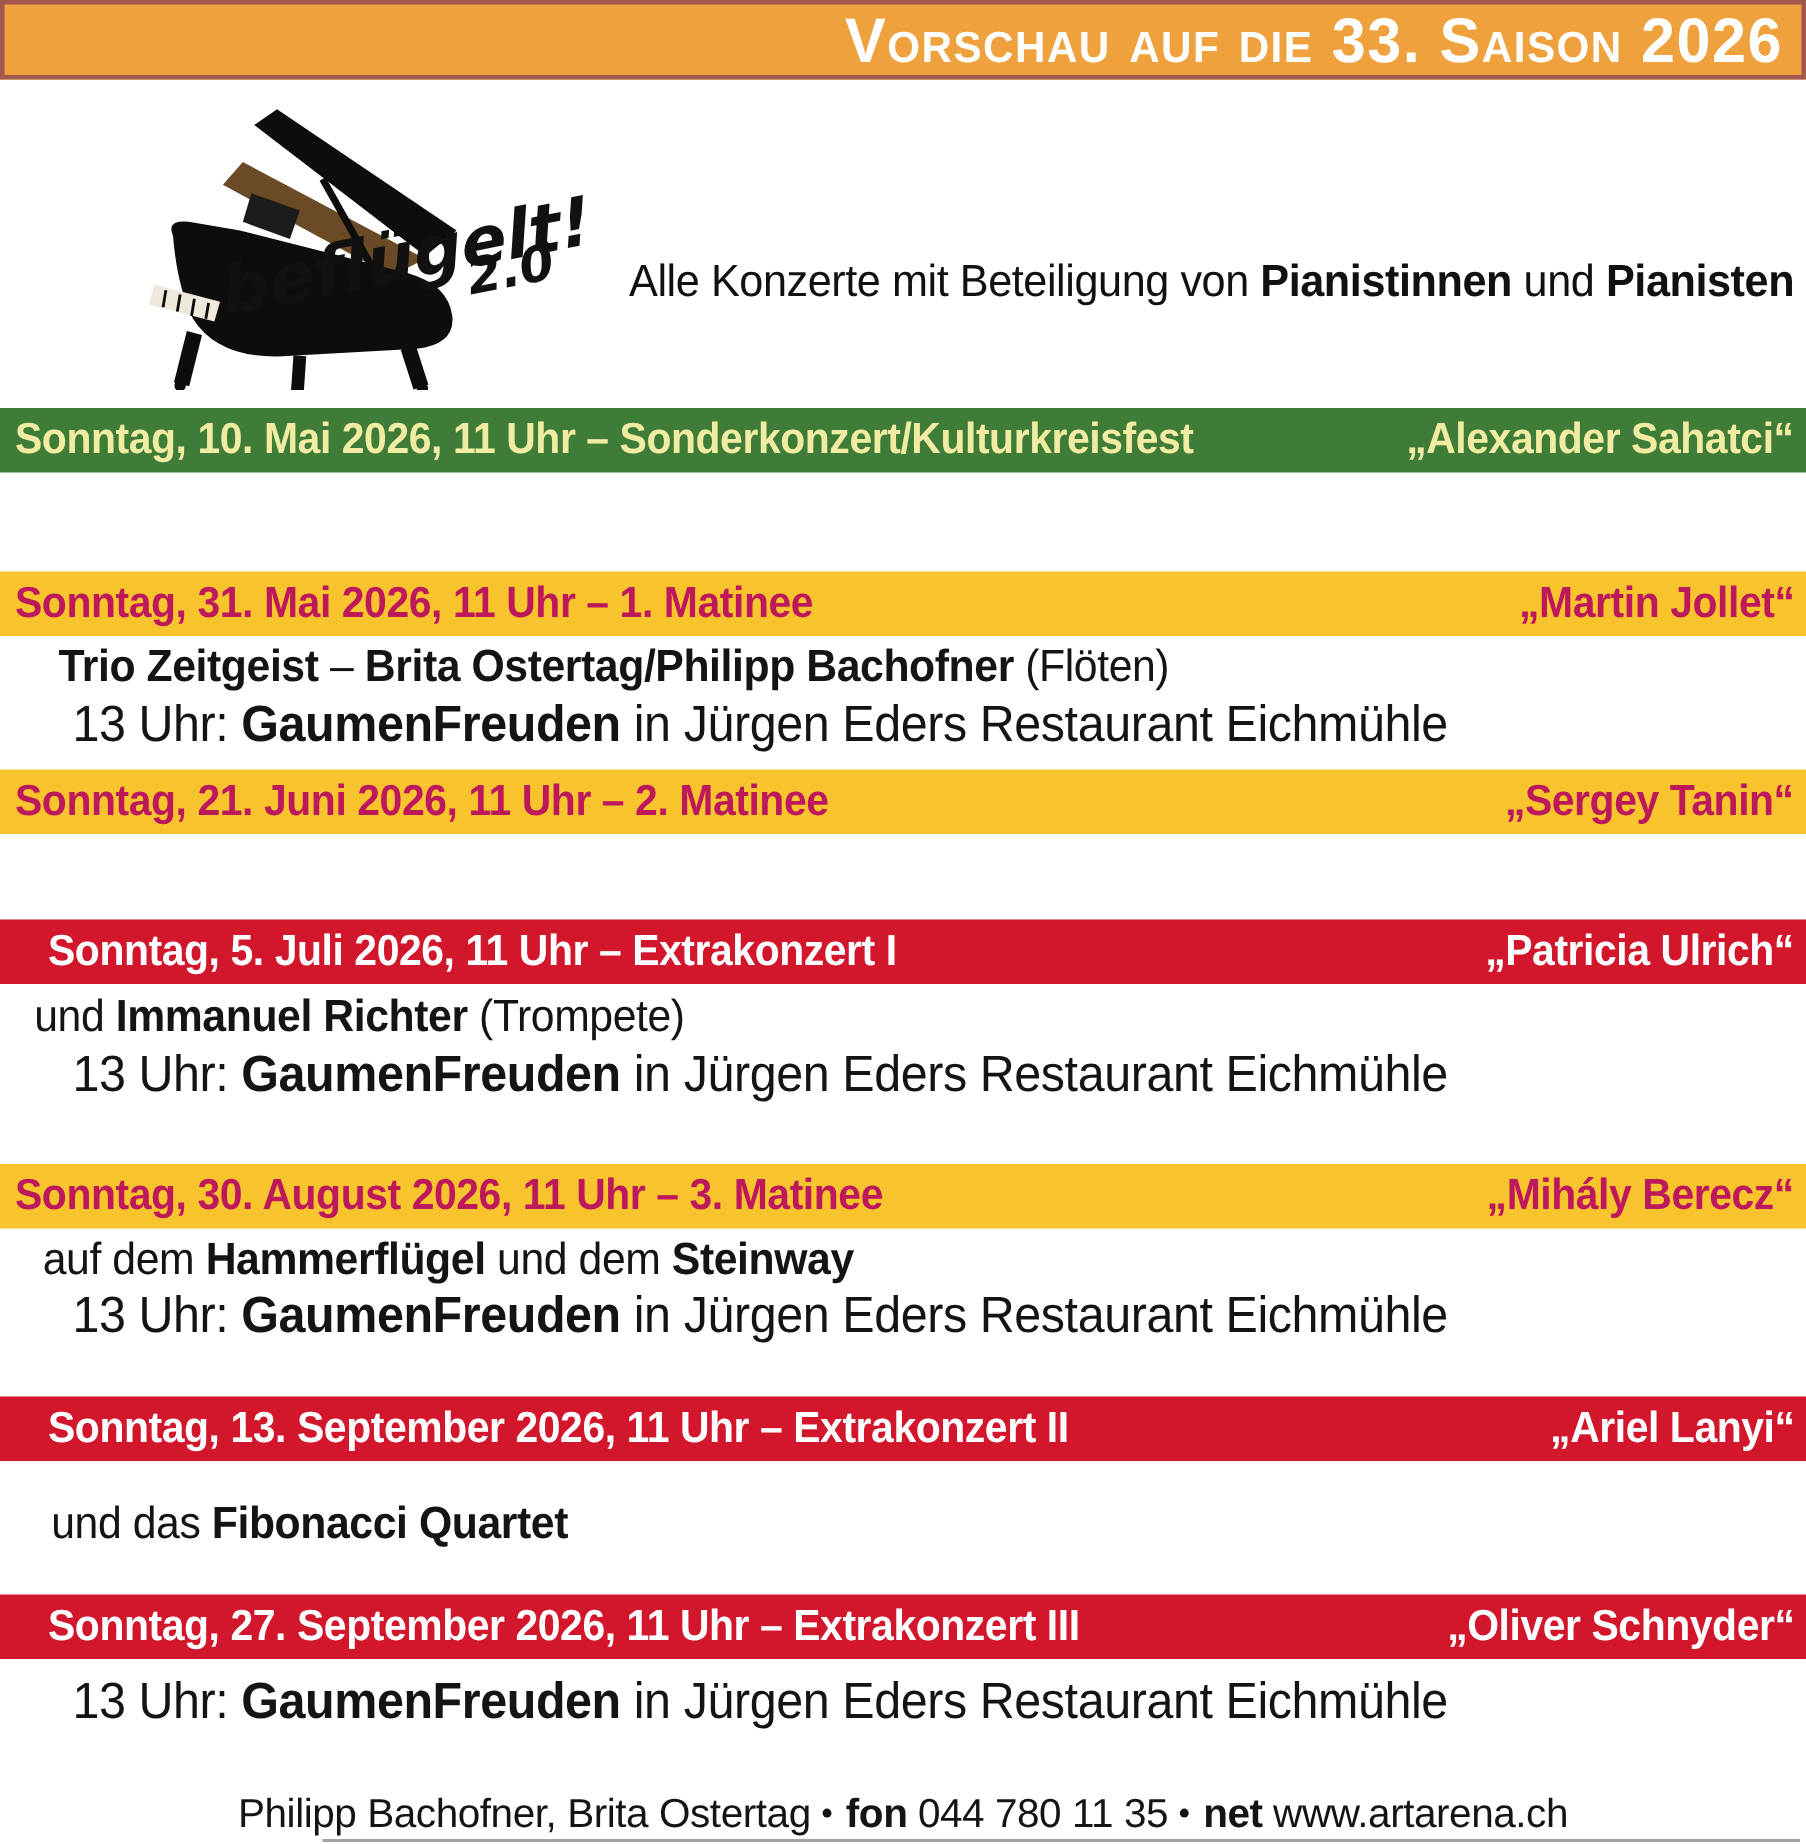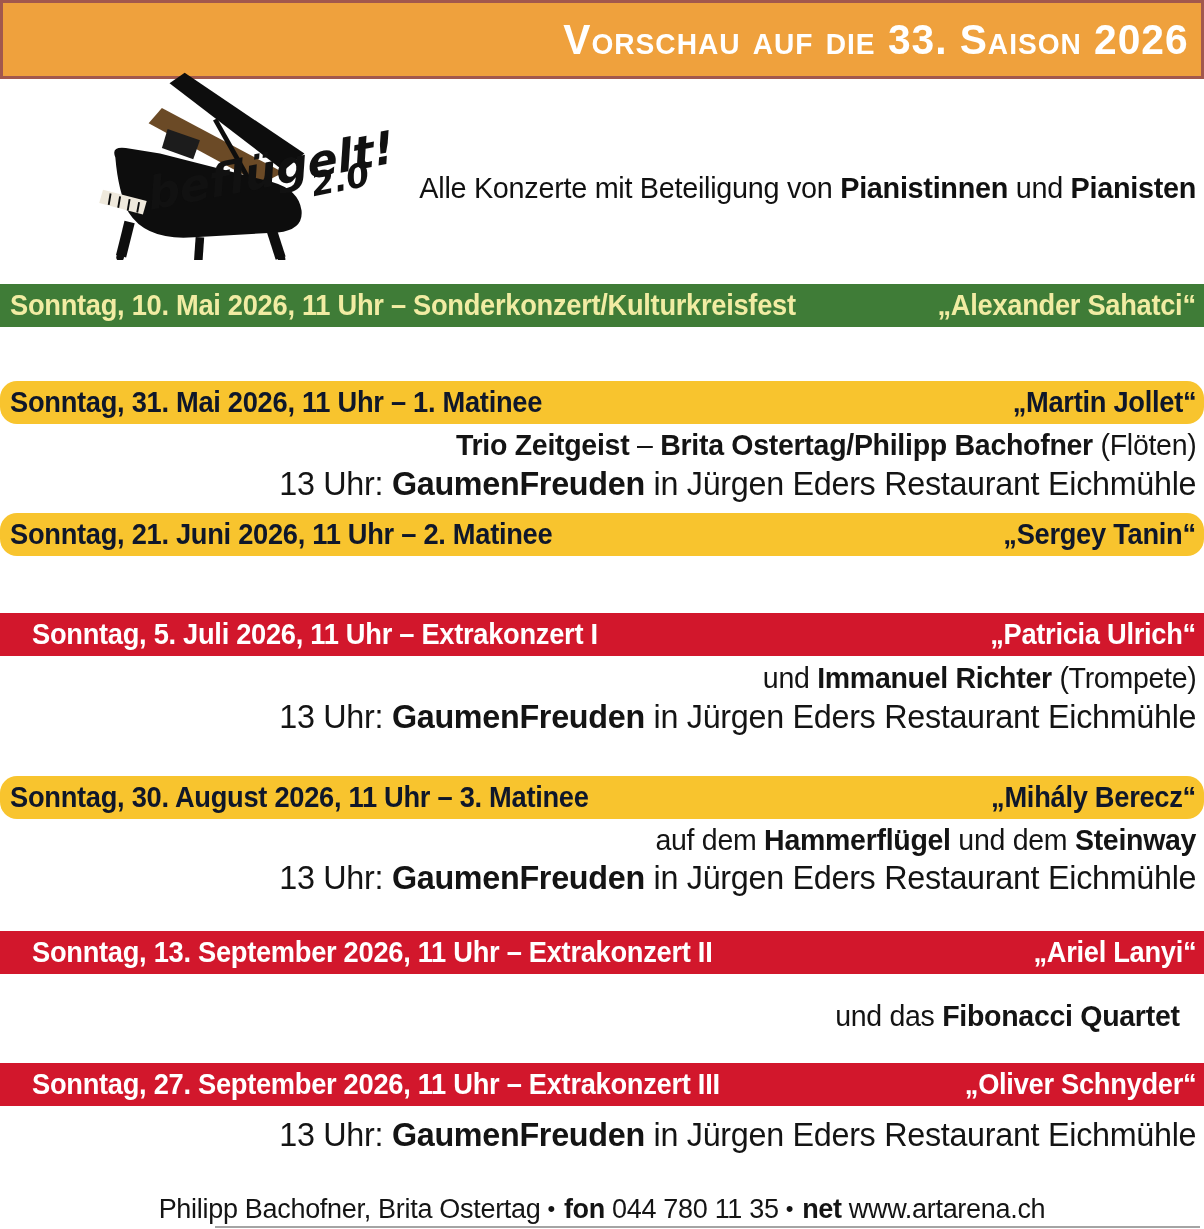--- a/index.html
+++ b/index.html
@@ -1,21 +1,21 @@
 <!DOCTYPE html>
 <html><head>
 <meta charset="utf-8">
 <style>
   html,body{margin:0;padding:0;background:#fff;}
   body{width:1204px;height:1229px;position:relative;overflow:hidden;
        font-family:"Liberation Sans",sans-serif;color:#111;}
   .abs{position:absolute;}
 
   
-  .season-bar{top:0;left:0;right:0;height:79px;box-sizing:border-box;
+  .season-bar{top:0;left:0;right:0;height:53px;box-sizing:border-box;
     background:#efa13d;border:3px solid #a2584d;
     display:flex;align-items:center;justify-content:flex-end;padding-right:12px;}
   .season-title{font-variant:small-caps;font-weight:700;font-size:42px;color:#fff;
     letter-spacing:1px;white-space:nowrap;transform:scaleX(.97);transform-origin:100% 50%;}
 
   
   .piano-wrap{left:52px;top:70px;width:292px;height:190px;}
   .slogan{left:148px;top:168px;font-size:45px;font-weight:700;font-style:italic;
     font-family:"DejaVu Sans",sans-serif;transform:rotate(-11deg) skewX(-4deg);
     transform-origin:0 50%;white-space:nowrap;}
@@ -25,25 +25,25 @@
     transform:scaleX(.96);transform-origin:100% 50%;}
   .tagline .b{font-weight:700;}
 
   
   .bar{left:0;right:0;height:43px;display:flex;align-items:center;
     justify-content:space-between;padding:0 8px 0 10px;box-sizing:border-box;
     font-weight:700;font-size:29px;letter-spacing:-.3px;white-space:nowrap;}
   .bar .date{transform:scaleX(.94);transform-origin:0 50%;}
   .bar .artist{transform:scaleX(.94);transform-origin:100% 50%;}
   .bar.green{background:#3f7c37;color:#f1eca3;}
-  .bar.yellow{background:#f8c42e;color:#0f172a;border-radius:17px;}
+  .bar.yellow{background:#f8c42e;color:#be185d;}
   .bar.red{background:#d2172c;color:#ffffff;padding-left:32px;}
 
   
-  .detail{left:0;right:8px;text-align:right;font-size:30px;letter-spacing:-.3px;
+  .detail{left:0;right:8px;font-size:30px;letter-spacing:-.3px;
     white-space:nowrap;color:#141414;}
   .detail>span{display:inline-block;transform:scaleX(.95);transform-origin:100% 50%;}
   .detail .b{font-weight:700;}
   .lunch{font-size:34px;}
 
   
   .footer{left:0;right:0;top:1194px;text-align:center;font-size:27px;
     letter-spacing:-.3px;white-space:nowrap;color:#141414;}
   .footer .b{font-weight:700;}
   .footer .dot{margin:0 7px;position:relative;top:-2px;font-size:22px;}
@@ -76,21 +76,21 @@
     <circle cx="150" cy="205" r="4" fill="#0d0d0d"></circle>
     <circle cx="238" cy="199" r="4" fill="#0d0d0d"></circle>
   </svg>
 </div>
 
 <div class="abs slogan">beflügelt!</div>
 <div class="abs slogan-version">2.0</div>
 
 <div class="abs tagline"><span>Alle Konzerte mit Beteiligung von </span><span class="b">Pianistinnen</span><span> und </span><span class="b">Pianisten</span></div>
 
-<div class="abs bar green" style="top:284px">
+<div class="abs bar green" style="top:272px">
   <span class="date">Sonntag, 10. Mai 2026, 11 Uhr – Sonderkonzert/Kulturkreisfest</span>
   <span class="artist">„Alexander Sahatci“</span>
 </div>
 
 <div class="abs bar yellow" style="top:381px">
   <span class="date">Sonntag, 31. Mai 2026, 11 Uhr – 1. Matinee</span>
   <span class="artist">„Martin Jollet“</span>
 </div>
 <p class="abs detail" style="top:428px;margin:0"><span><span class="b">Trio Zeitgeist</span><span> – </span><span class="b">Brita Ostertag/Philipp Bachofner</span><span> (Flöten)</span></span></p>
 <p class="abs detail lunch" style="top:464px;margin:0"><span><span>13 Uhr: </span><span class="b">GaumenFreuden</span><span> in Jürgen Eders Restaurant Eichmühle</span></span></p>

